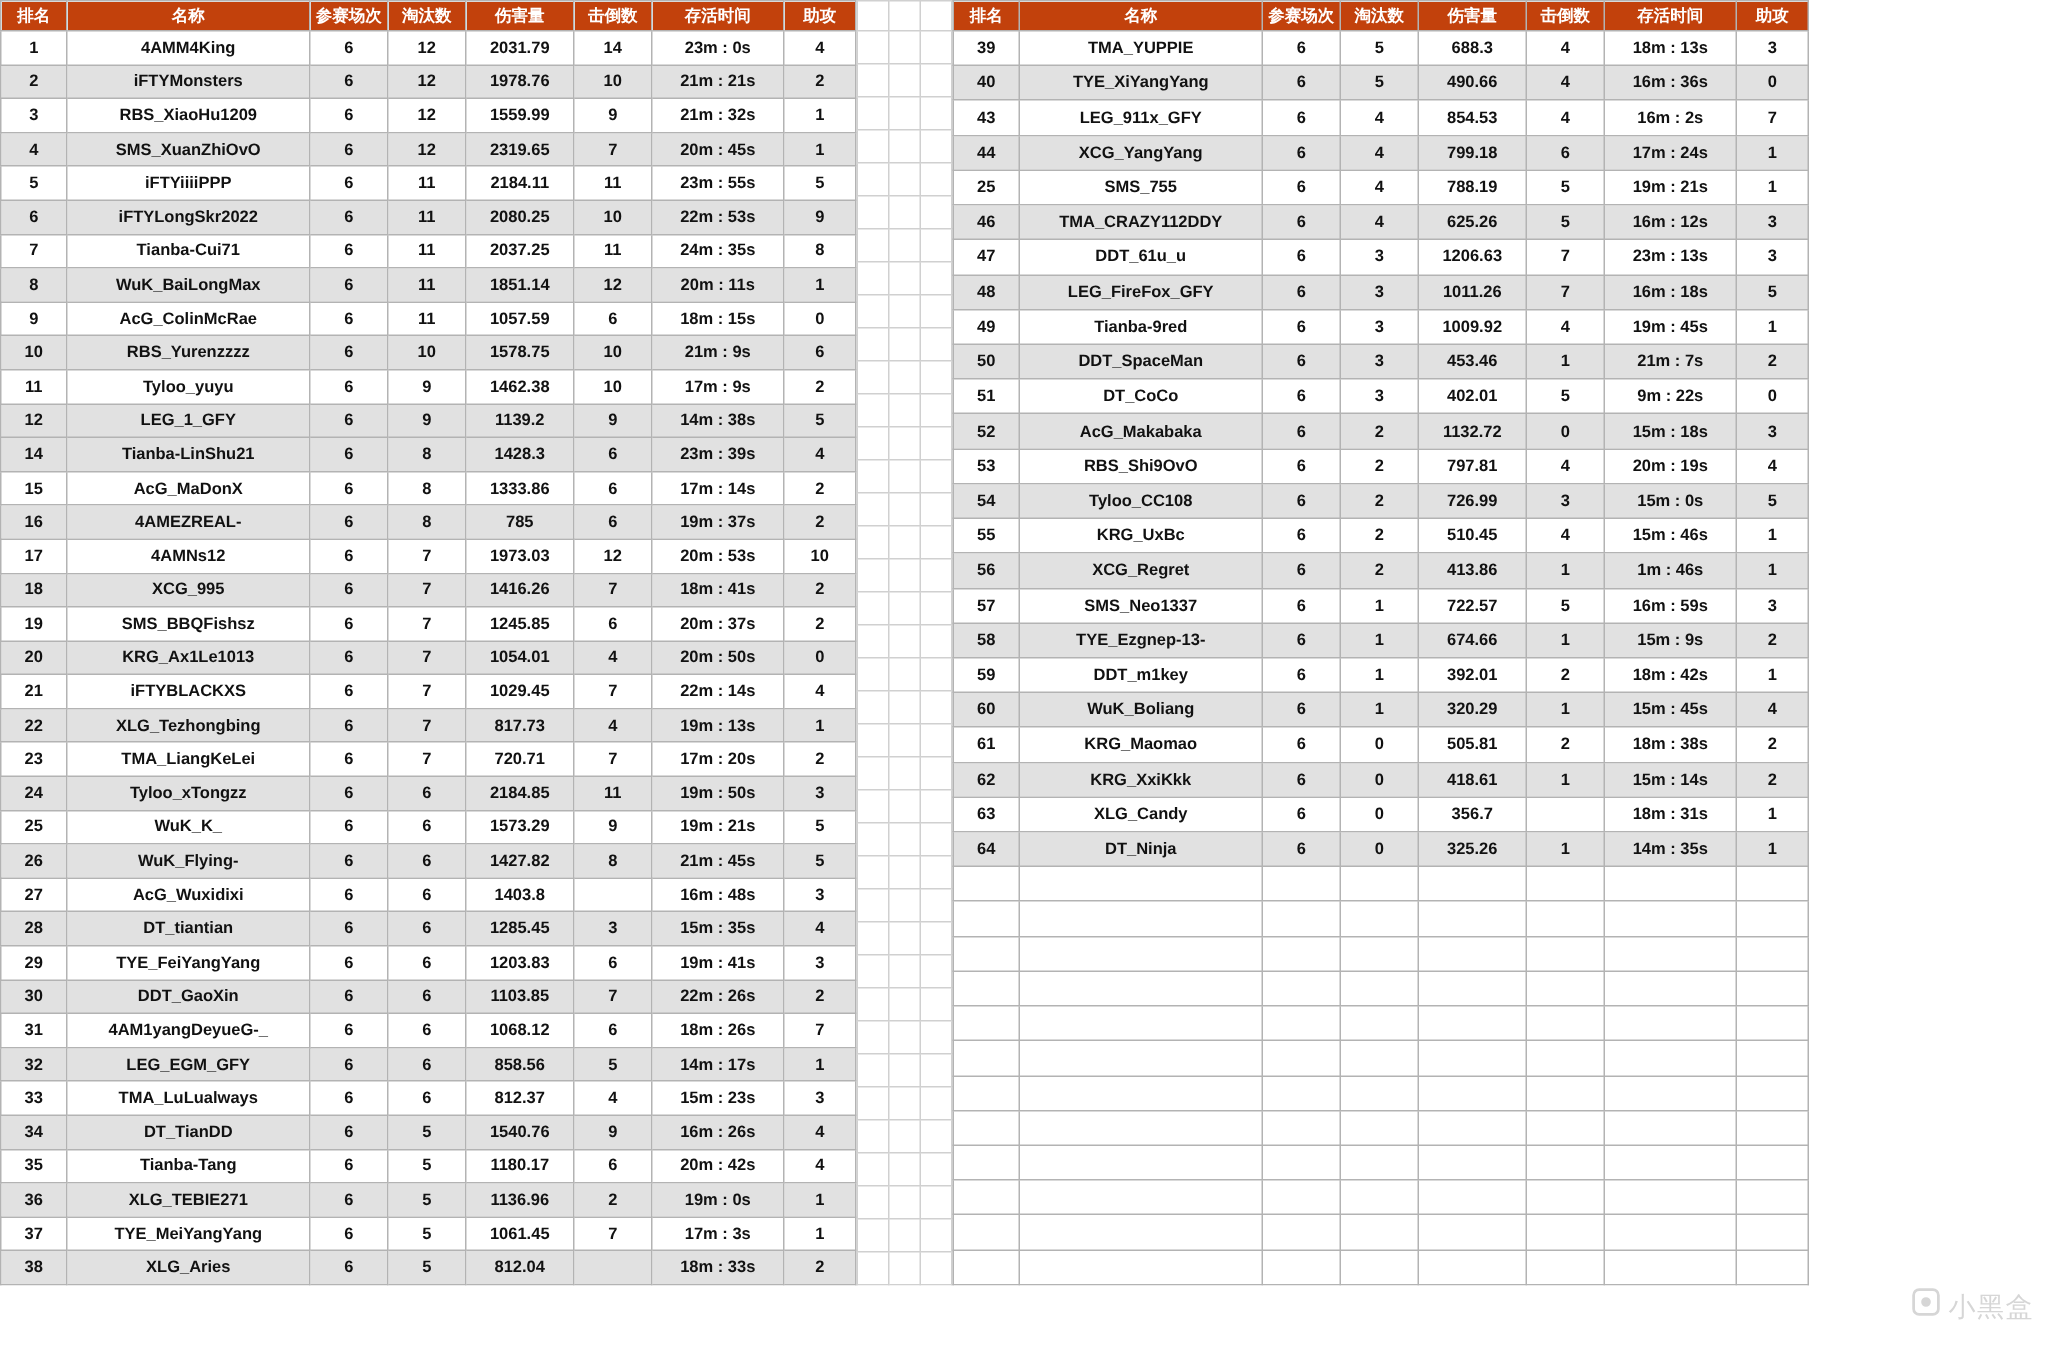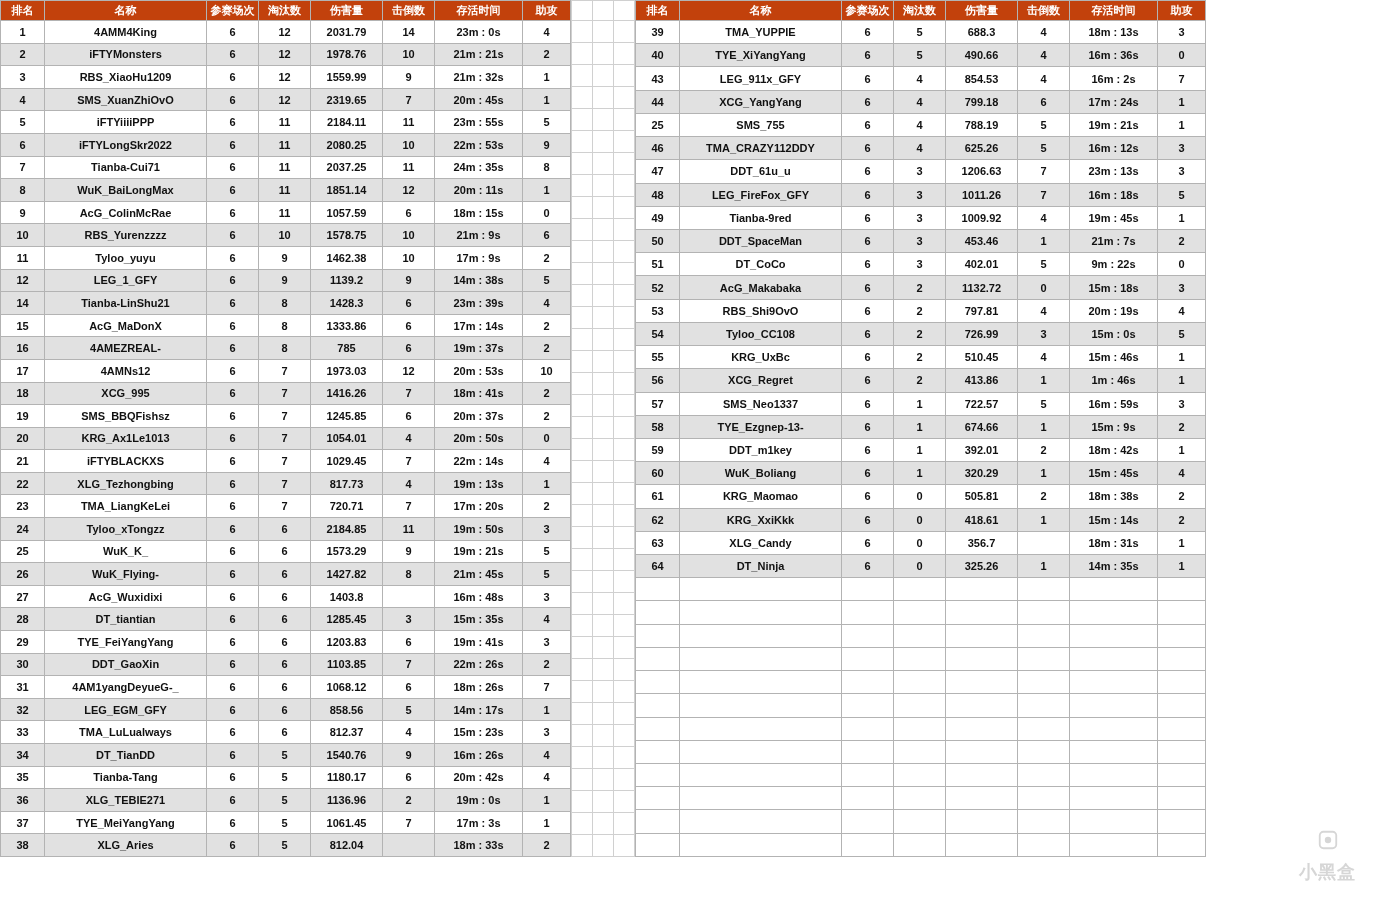--- a/index.html
+++ b/index.html
@@ -63,27 +63,26 @@
   table.spacer td.header-sp {
     height:20px;
     background:#fff;
   }
   .watermark {
     position: absolute;
     right: 18px;
     bottom: 14px;
     color: #cfcfcf;
     font-size: 18px;
-    font-weight: 700;
+    font-weight: 400;
     letter-spacing: 1px;
     display:flex;
     align-items:center;
     gap:4px;
     opacity:0.85;
-    flex-direction:column;
   }
   .watermark svg { width:22px; height:22px; }
   .empty-right-filler td {
     border: 1px solid #d9d9d9;
     background:#fff;
   }
 </style>
 </head>
 <body>
 

